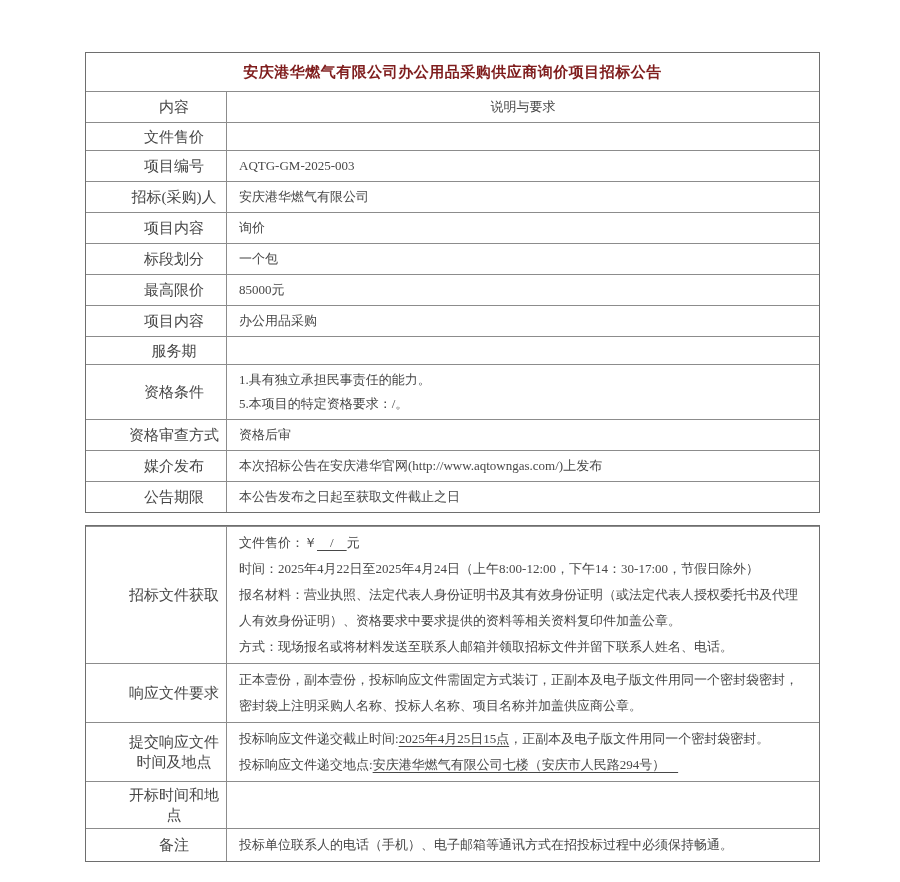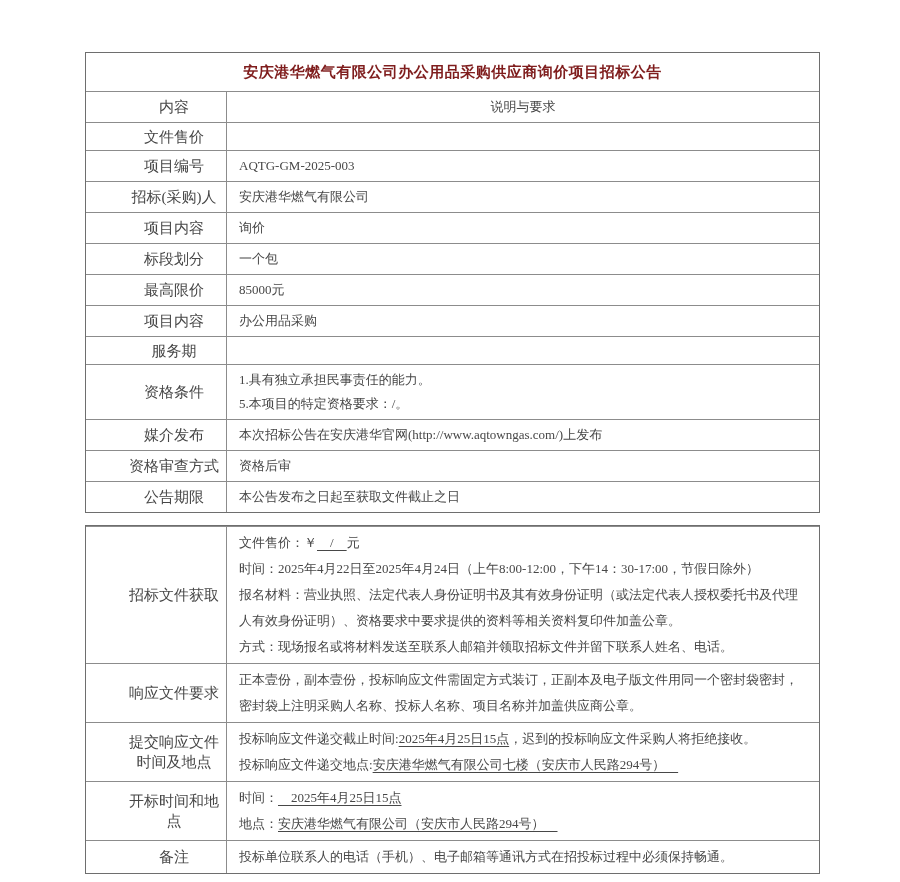--- a/index.html
+++ b/index.html
@@ -88,29 +88,29 @@
           <div class="tlabel">服务期</div>
         </div>
         <div class="trow">
           <div class="tlabel">资格条件</div>
           <div class="tvalue">
             <div class="vline"><span>1.具有独立承担民事责任的能力。</span></div>
             <div class="vline"><span>5.本项目的特定资格要求：/。</span></div>
           </div>
         </div>
         <div class="trow">
+          <div class="tlabel">资格审查方式</div>
+          <div class="tvalue">
+            <div class="vline"><span>资格后审</span></div>
+          </div>
+        </div>
+        <div class="trow">
           <div class="tlabel">媒介发布</div>
           <div class="tvalue">
             <div class="vline"><span>本次招标公告在安庆港华官网(http://www.aqtowngas.com/)上发布</span></div>
-          </div>
-        </div>
-        <div class="trow">
-          <div class="tlabel">资格审查方式</div>
-          <div class="tvalue">
-            <div class="vline"><span>资格后审</span></div>
           </div>
         </div>
         <div class="trow">
           <div class="tlabel">公告期限</div>
           <div class="tvalue">
             <div class="vline"><span>本公告发布之日起至获取文件截止之日</span></div>
           </div>
         </div>
       </div>
   </div>
@@ -127,30 +127,26 @@
         </div>
         <div class="trow wide">
           <div class="tlabel">响应文件要求</div>
           <div class="tvalue">
             <div class="vline"><span>正本壹份，副本壹份，投标响应文件需固定方式装订，正副本及电子版文件用同一个密封袋密封，密封袋上注明采购人名称、投标人名称、项目名称并加盖供应商公章。</span></div>
           </div>
         </div>
         <div class="trow wide">
           <div class="tlabel">提交响应文件时间及地点</div>
           <div class="tvalue">
-            <div class="vline"><span>投标响应文件递交截止时间:</span><span class="u">2025年4月25日15点</span><span>，迟到的投标响应文件采购人将拒绝接收。</span></div>
+            <div class="vline"><span>投标响应文件递交截止时间:</span><span class="u">2025年4月25日15点</span><span>，正副本及电子版文件用同一个密封袋密封。</span></div>
             <div class="vline"><span>投标响应文件递交地点:</span><span class="u">安庆港华燃气有限公司七楼（安庆市人民路294号）　</span></div>
           </div>
         </div>
         <div class="trow wide">
           <div class="tlabel">开标时间和地点</div>
-          <div class="tvalue">
-            <div class="vline"><span>时间：</span><span class="u">　2025年4月25日15点</span></div>
-            <div class="vline"><span>地点：</span><span class="u">安庆港华燃气有限公司（安庆市人民路294号）　</span></div>
-          </div>
         </div>
         <div class="trow wide">
           <div class="tlabel">备注</div>
           <div class="tvalue">
             <div class="vline"><span>投标单位联系人的电话（手机）、电子邮箱等通讯方式在招投标过程中必须保持畅通。</span></div>
           </div>
         </div>
       </div>
   </div>
 </div>

